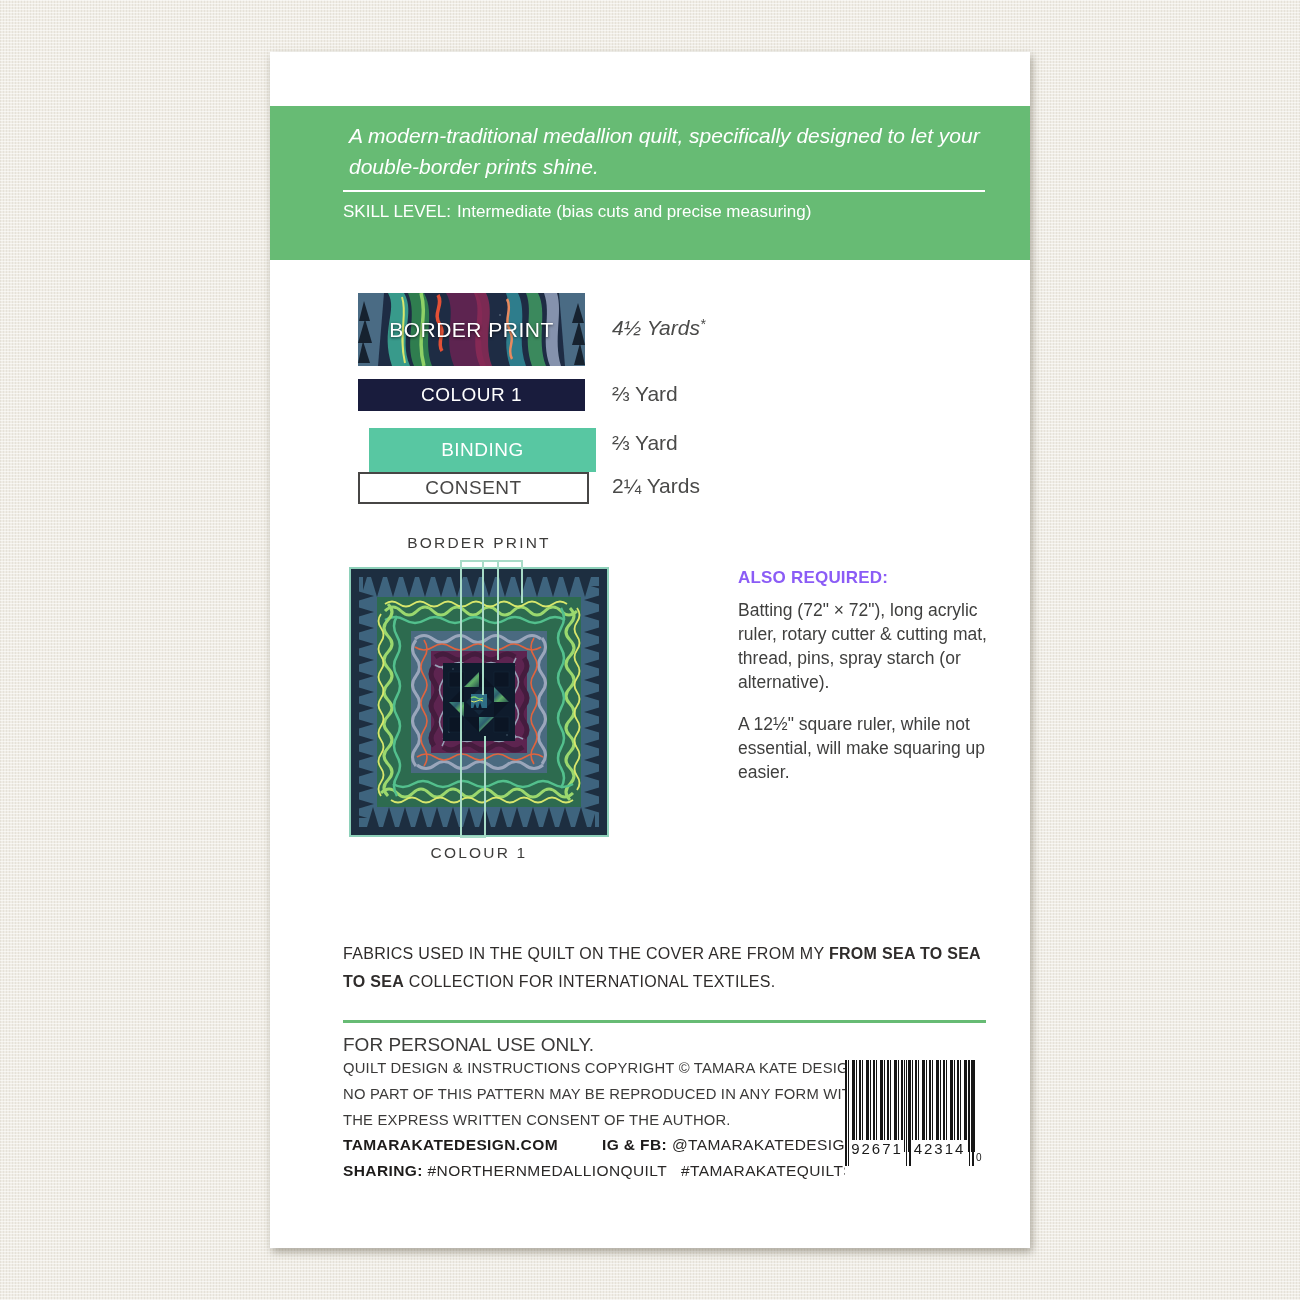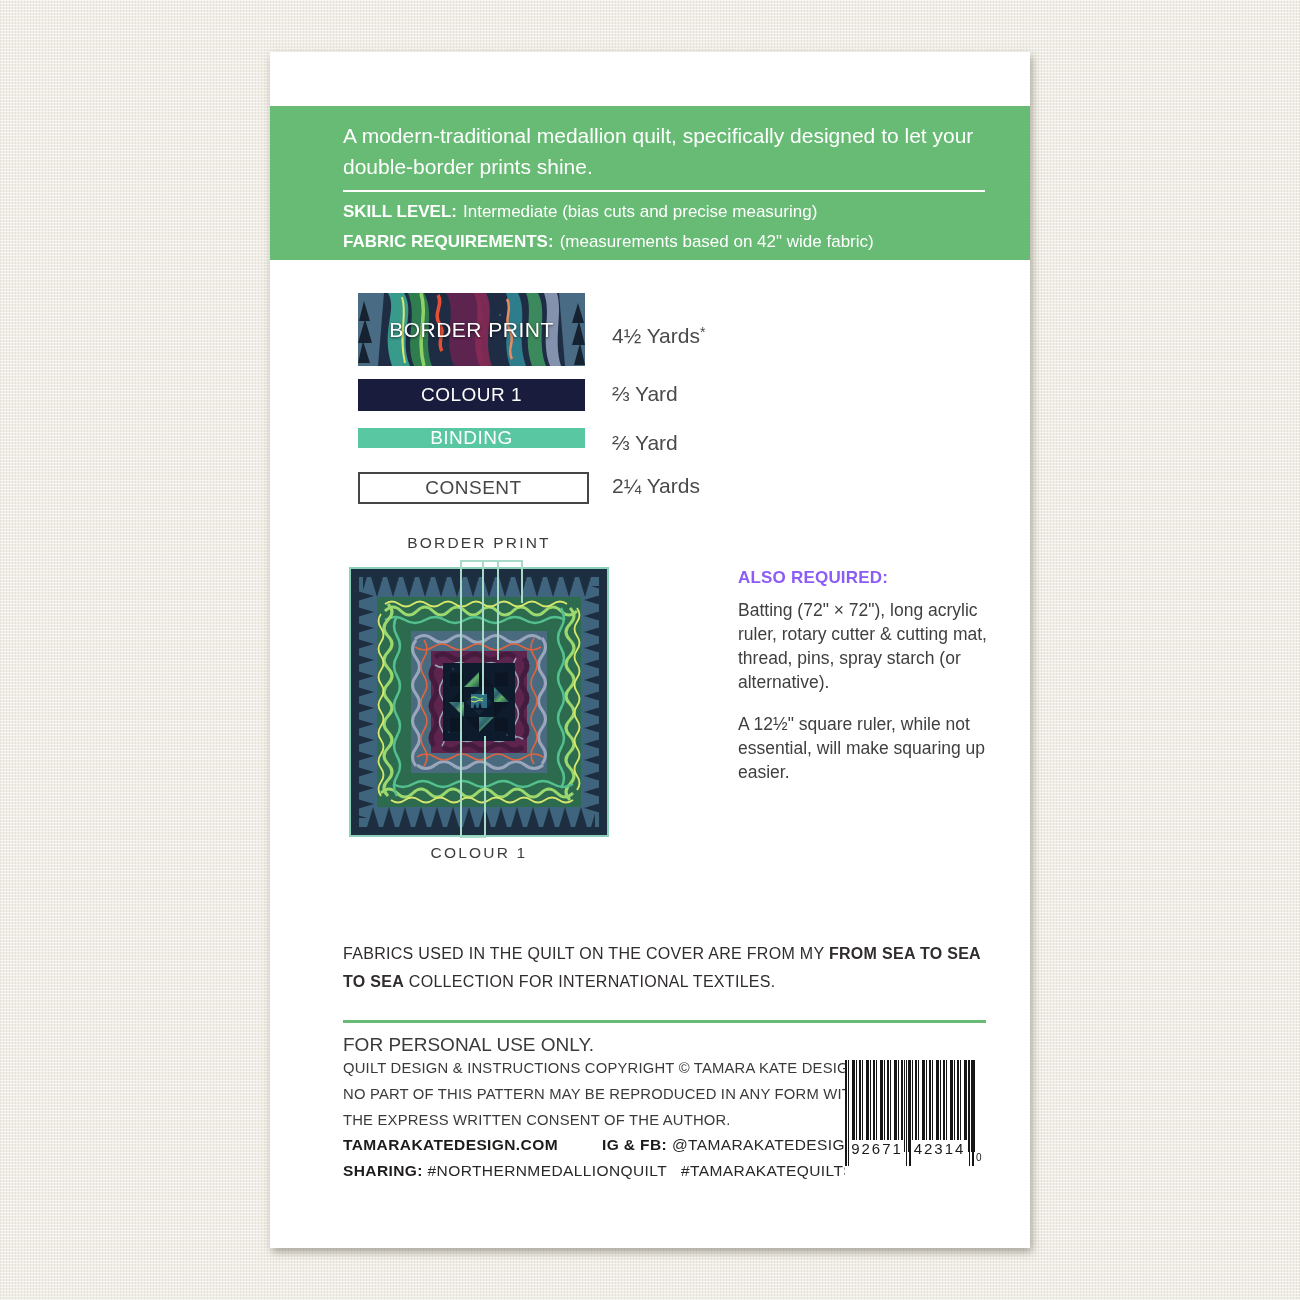--- a/index.html
+++ b/index.html
@@ -10,38 +10,38 @@
     background-image:
       repeating-linear-gradient(0deg, rgba(255,255,255,.55) 0 1px, rgba(0,0,0,0) 1px 3px),
       repeating-linear-gradient(90deg, rgba(219,214,203,.5) 0 1px, rgba(0,0,0,0) 1px 3px);
   }
   #card{
     position:absolute;left:270px;top:52px;width:760px;height:1196px;
     background:#ffffff;box-shadow:2px 4px 8px rgba(110,104,88,.55);
   }
   
   #band{position:absolute;left:0;top:54px;width:760px;height:154px;background:#67bb74;}
-  #tagline{position:absolute;left:73px;top:14px;width:660px;color:#fff;font-size:21px;line-height:31px;font-weight:400;}
+  #tagline{position:absolute;left:79px;top:14px;width:660px;color:#fff;font-size:21px;line-height:31px;font-weight:400;font-style:italic;}
   #band-divider{position:absolute;left:73px;top:84px;width:642px;height:2px;background:#ffffff;}
   .band-line{position:absolute;left:73px;color:#fff;font-size:17px;white-space:nowrap;}
-  .band-line b{font-weight:700;margin-right:6px;}
+  .band-line b{font-weight:400;margin-right:6px;}
   #skill-line{top:96px;}
   #fabricreq-line{top:126px;}
   
   .swatch{position:absolute;left:88px;width:227px;display:flex;align-items:center;justify-content:center;}
   .swatch-label{color:#fff;font-size:19px;letter-spacing:.5px;font-weight:400;}
   #sw1{top:241px;height:73px;}
   #sw1 .swatch-label{position:absolute;font-size:21px;text-shadow:0 1px 3px rgba(0,0,0,.65);}
   #sw2{top:327px;height:32px;background:#191c3d;}
-  #sw3{top:376px;height:20px;background:#58c7a2;}
+  #sw3{top:376px;height:44px;background:#58c7a2;margin-left:11px;}
   #sw4{top:420px;height:28px;background:#fff;border:2px solid #474645;}
   #sw4 .swatch-label{color:#474645;}
   .yardage{position:absolute;left:342px;font-size:21px;color:#4a4a49;white-space:nowrap;}
   .yardage sup{font-size:14px;vertical-align:6px;}
-  #y1{top:272px;} #y2{top:330px;} #y3{top:379px;} #y4{top:422px;}
+  #y1{top:264px;font-style:italic;} #y2{top:330px;} #y3{top:379px;} #y4{top:422px;}
   
   #note{position:absolute;left:468px;top:254px;width:188px;font-size:17px;line-height:23.5px;color:#3f3f3e;}
   #note .note-label{color:#67bb74;}
   
   #quilt-top-label{position:absolute;left:79px;top:482px;width:260px;text-align:center;
     font-size:15.5px;letter-spacing:2.2px;color:#3d3c3b;}
   #quilt-bottom-label{position:absolute;left:79px;top:792px;width:260px;text-align:center;
     font-size:15.5px;letter-spacing:2.2px;color:#3d3c3b;}
   #quilt{position:absolute;left:79px;top:515px;}
   .callout{position:absolute;background:#a8dbc7;}
@@ -75,23 +75,20 @@
 </head>
 <body>
 
 <div id="card">
 
   <div id="band">
     <div id="tagline">A modern-traditional medallion quilt, specifically designed to let your double-border prints shine.</div>
     <div id="band-divider"></div>
     <div id="skill-line" class="band-line">
       <b>SKILL LEVEL:</b><span>Intermediate (bias cuts and precise measuring)</span>
-    </div>
-    <div id="fabricreq-line" class="band-line">
-      <b>FABRIC REQUIREMENTS:</b><span>(measurements based on 42" wide fabric)</span>
     </div>
   </div>
 
   <div id="sw1" class="swatch">
     <svg width="227" height="73" viewBox="0 0 227 73">
       <rect width="227" height="73" fill="#1e2c44"></rect>
       <circle cx="120" cy="12" r="0.8" fill="#cfe3ee" opacity=".7"></circle>
         <circle cx="132" cy="40" r="0.7" fill="#cfe3ee" opacity=".6"></circle>
       <circle cx="112" cy="58" r="0.7" fill="#cfe3ee" opacity=".5"></circle>
         <circle cx="142" cy="22" r="0.7" fill="#cfe3ee" opacity=".6"></circle>

